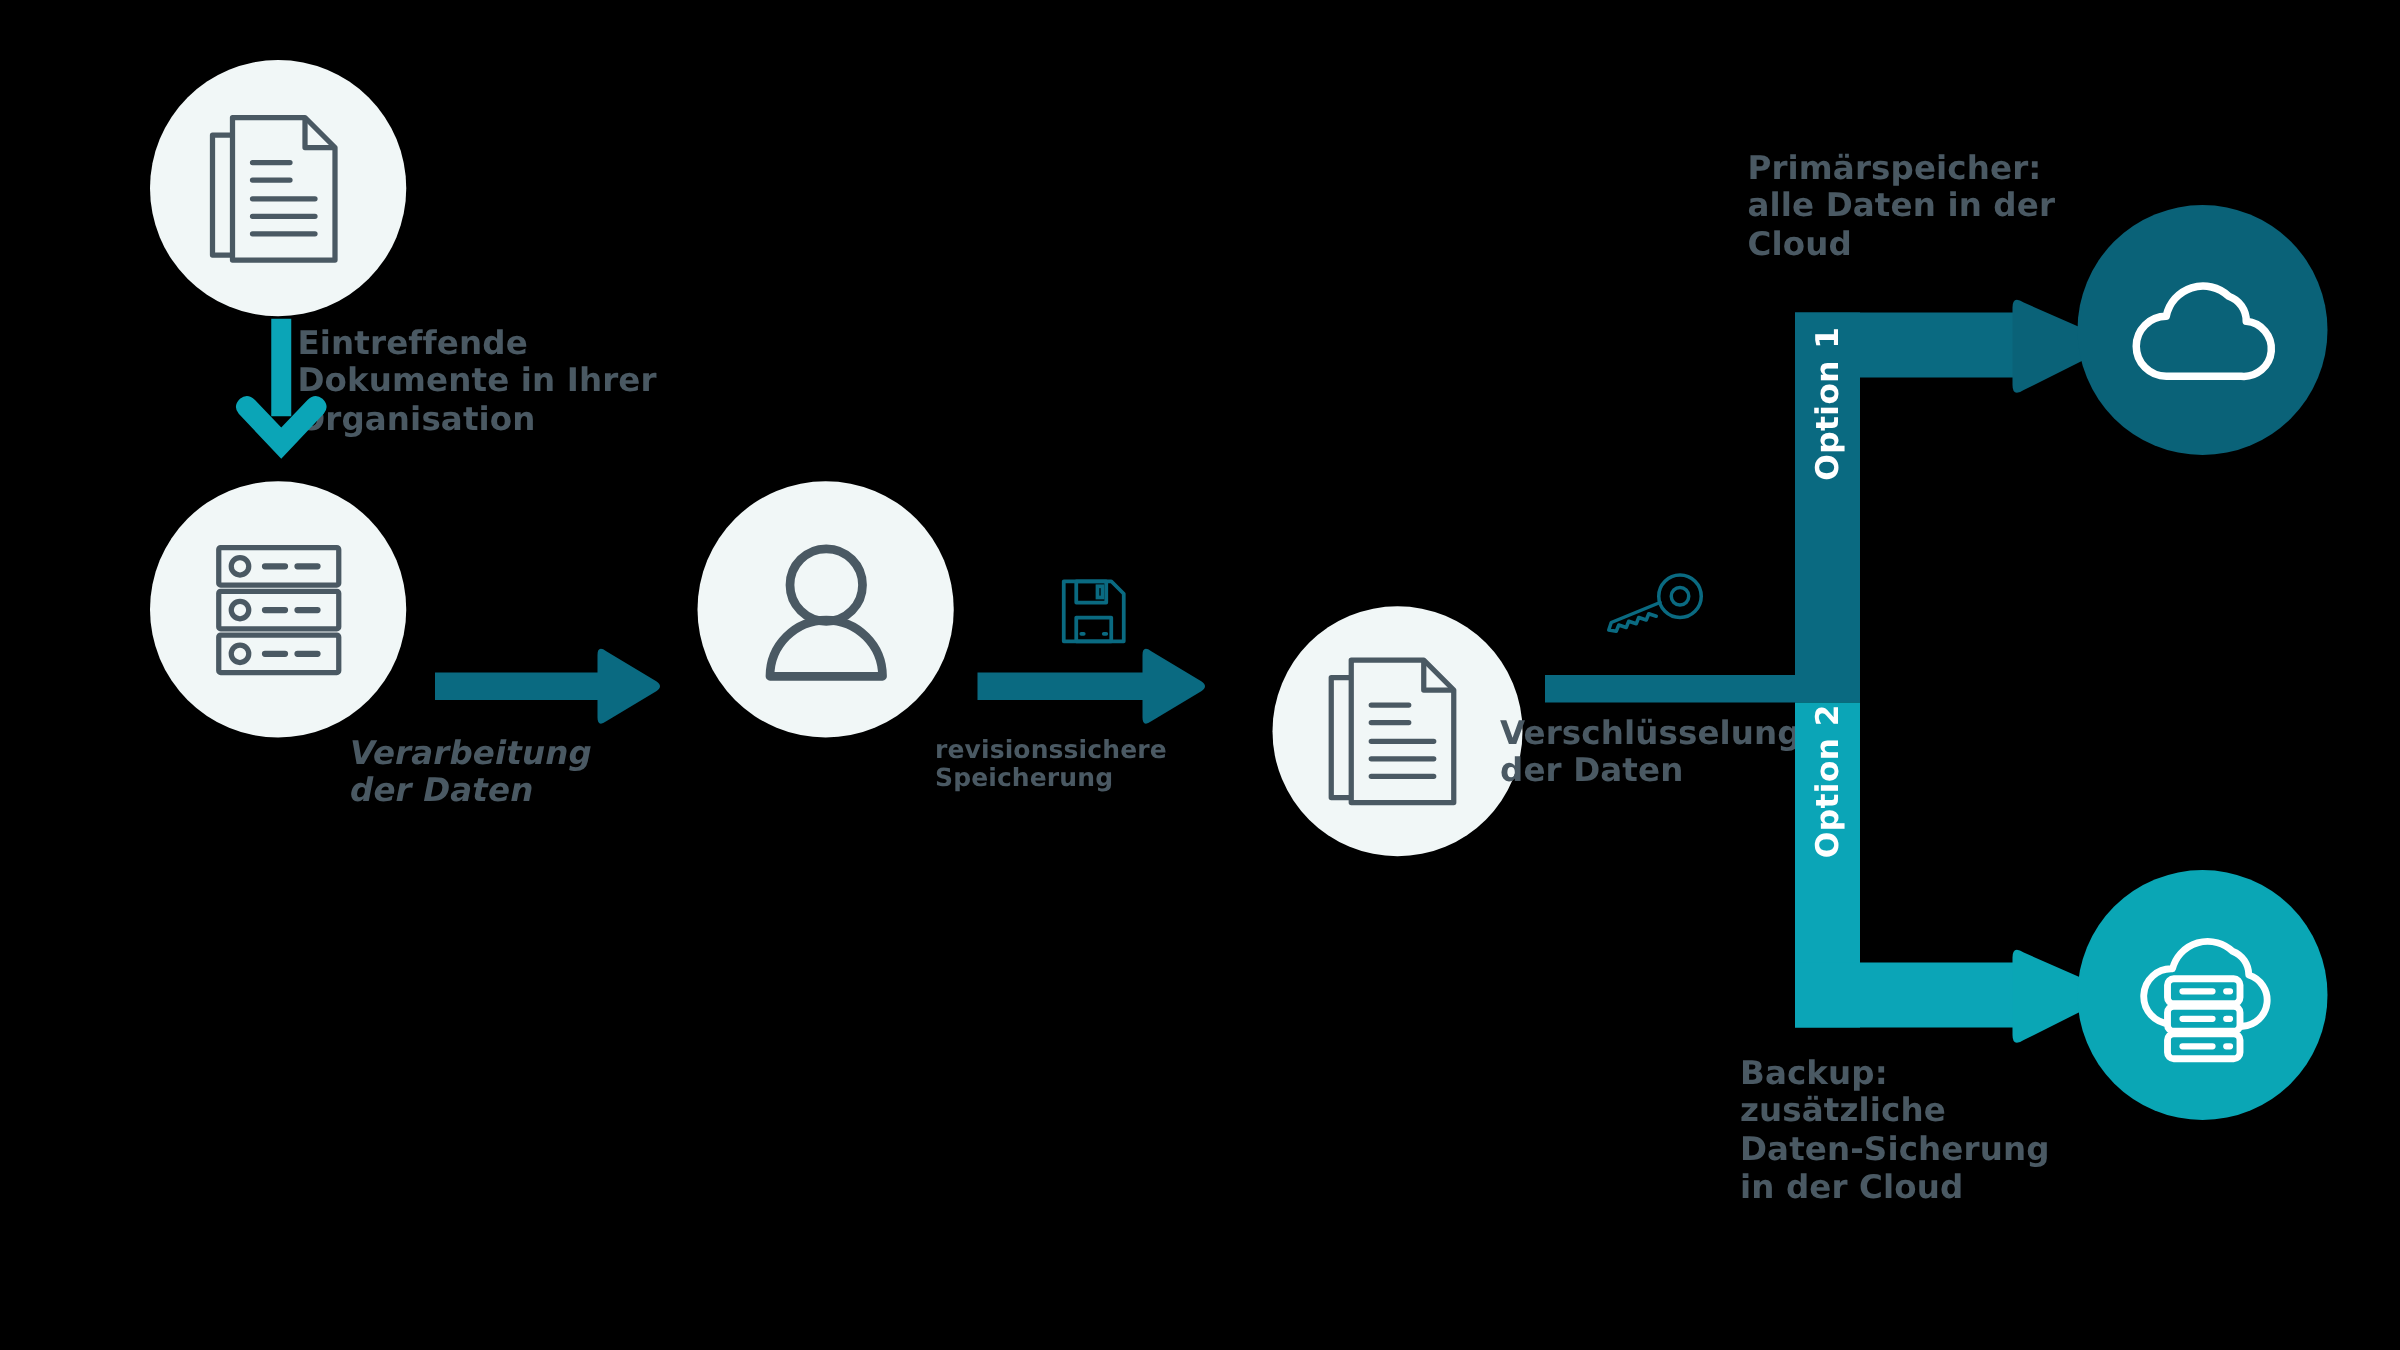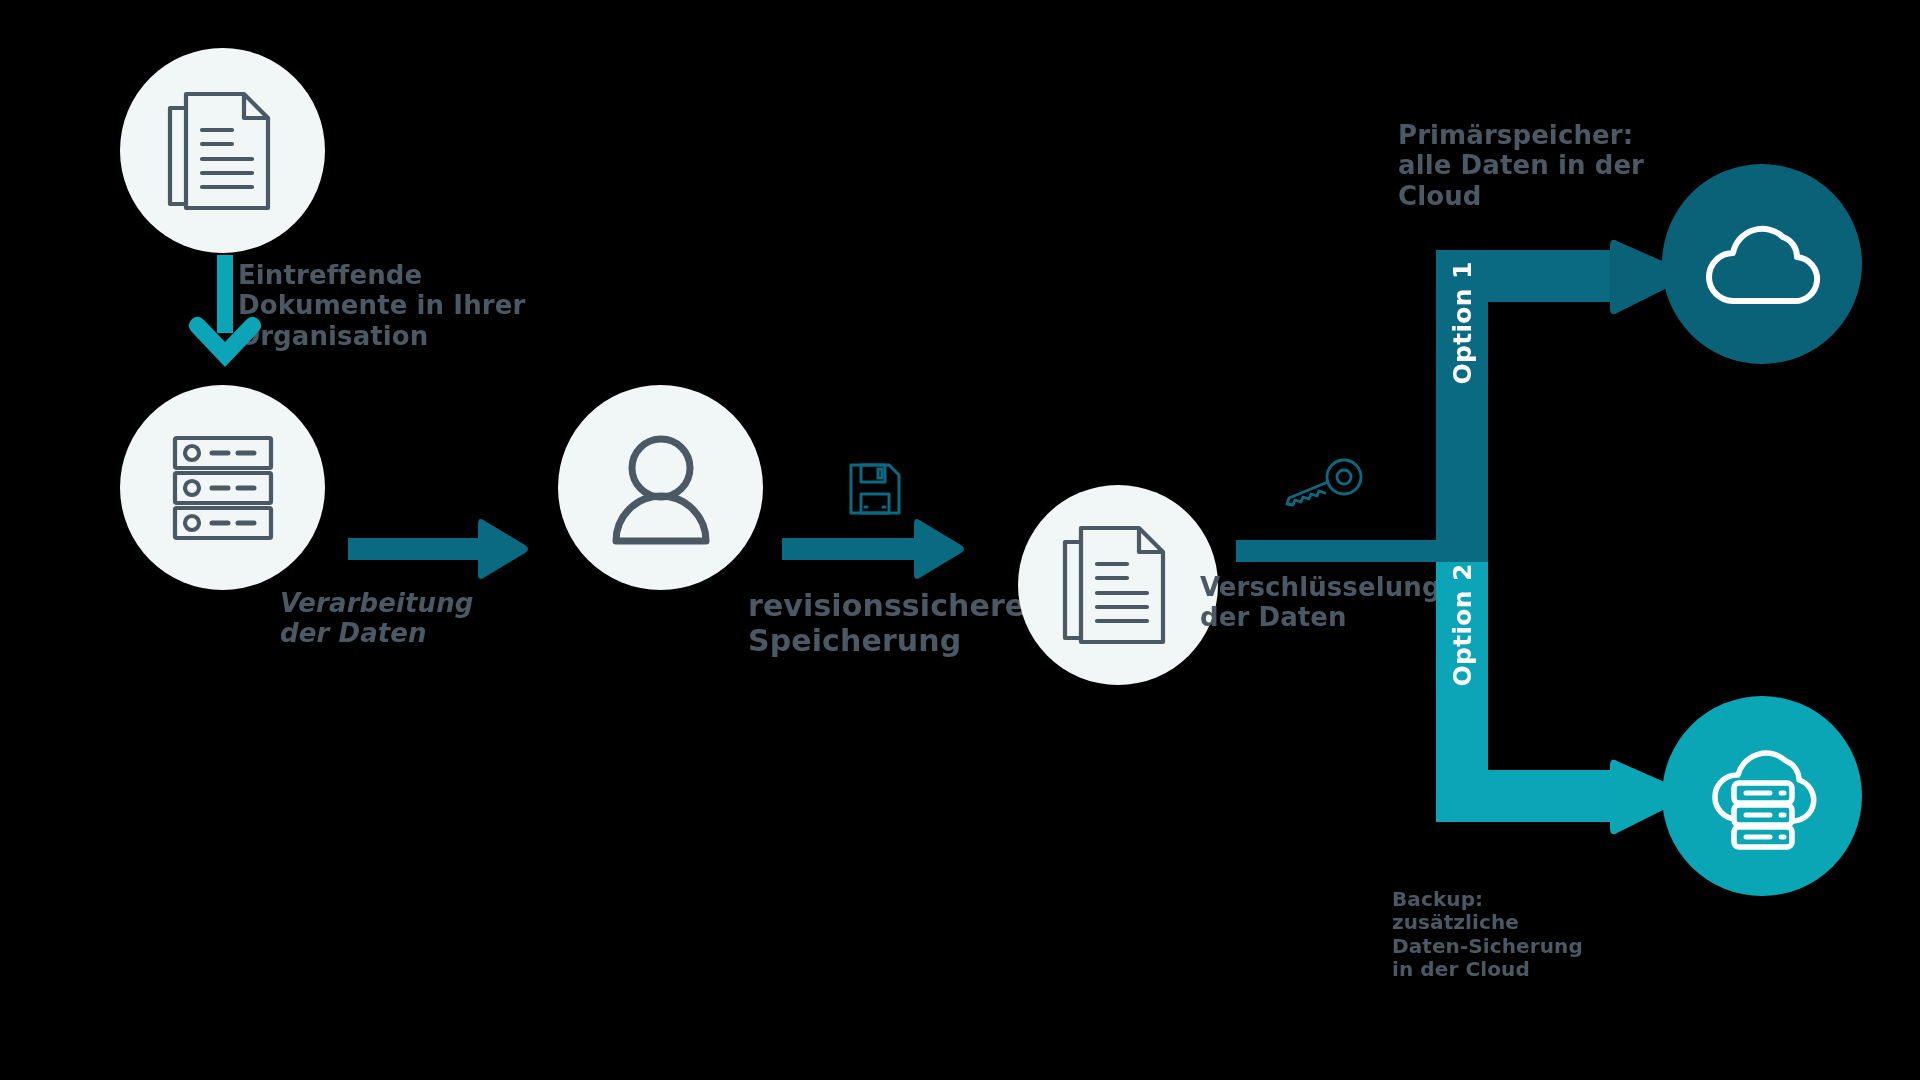--- a/index.html
+++ b/index.html
@@ -89,21 +89,21 @@
       <rect x="30" y="7" width="4" height="9"></rect>
       <path d="M13 32 h28 v19 h-28 z" stroke-linejoin="round"></path>
       <path d="M17 45 h2 M35 45 h2" stroke-linecap="round"></path>
     </svg>
   </span>
   <span class="bar" style="left:782px;top:518px;">
     <svg width="182" height="56" viewBox="0 0 182 56">
       <path d="M0 20 h132 v-14 q0-8 7-3 l40 24 q6 4 0 8 l-40 24 q-7 5-7-3 v-14 h-132 z" fill="#0a6a81"></path>
     </svg>
   </span>
-  <div class="lbl" style="left:748px;top:588px;width:260px;font-size:30px;white-space:pre-line;">revisionssichere
+  <div class="lbl" style="left:748px;top:588px;width:260px;font-size:20px;white-space:pre-line;">revisionssichere
 Speicherung</div>
 
   <div class="circle circle-light" style="left:1018px;top:485px;width:200px;height:200px;">
     <span>
       <svg width="118" height="130" viewBox="0 0 118 130" fill="none" stroke="#4a5963" stroke-width="4.2">
         <path d="M6 22 h60 v96 h-60 z" stroke-linejoin="round"></path>
         <path d="M22 8 h58 l24 24 v90 h-82 z" fill="#f1f7f7" stroke-linejoin="round"></path>
         <path d="M80 8 v24 h24" stroke-linejoin="round"></path>
         <path d="M38 44 h30 M38 58 h30 M38 73 h50 M38 87 h50 M38 101 h50" stroke-linecap="round"></path>
       </svg>
@@ -162,18 +162,18 @@
         <path d="M34 76 a22 22 0 0 1 2-44 a29 29 0 0 1 48-14 a20 20 0 0 1 13 19 a21 21 0 0 1 -5 41 z" stroke-linejoin="round"></path>
         <rect x="32" y="40" width="58" height="20" rx="5" fill="#0aa6b5"></rect>
         <path d="M44 50 h24 M79 50 h3" stroke-linecap="round" stroke-width="5"></path>
         <rect x="32" y="62" width="58" height="20" rx="5" fill="#0aa6b5"></rect>
         <path d="M44 72 h24 M79 72 h3" stroke-linecap="round" stroke-width="5"></path>
         <rect x="32" y="84" width="58" height="20" rx="5" fill="#0aa6b5"></rect>
         <path d="M44 94 h24 M79 94 h3" stroke-linecap="round" stroke-width="5"></path>
       </svg>
     </span>
   </div>
-  <div class="lbl" style="left:1392px;top:888px;width:350px;font-size:20px;white-space:pre-line;">Backup:
+  <div class="lbl" style="left:1392px;top:844px;width:350px;font-size:26px;white-space:pre-line;">Backup:
 zusätzliche
 Daten-Sicherung
 in der Cloud</div>
 
 </div>
 
 </body></html>

